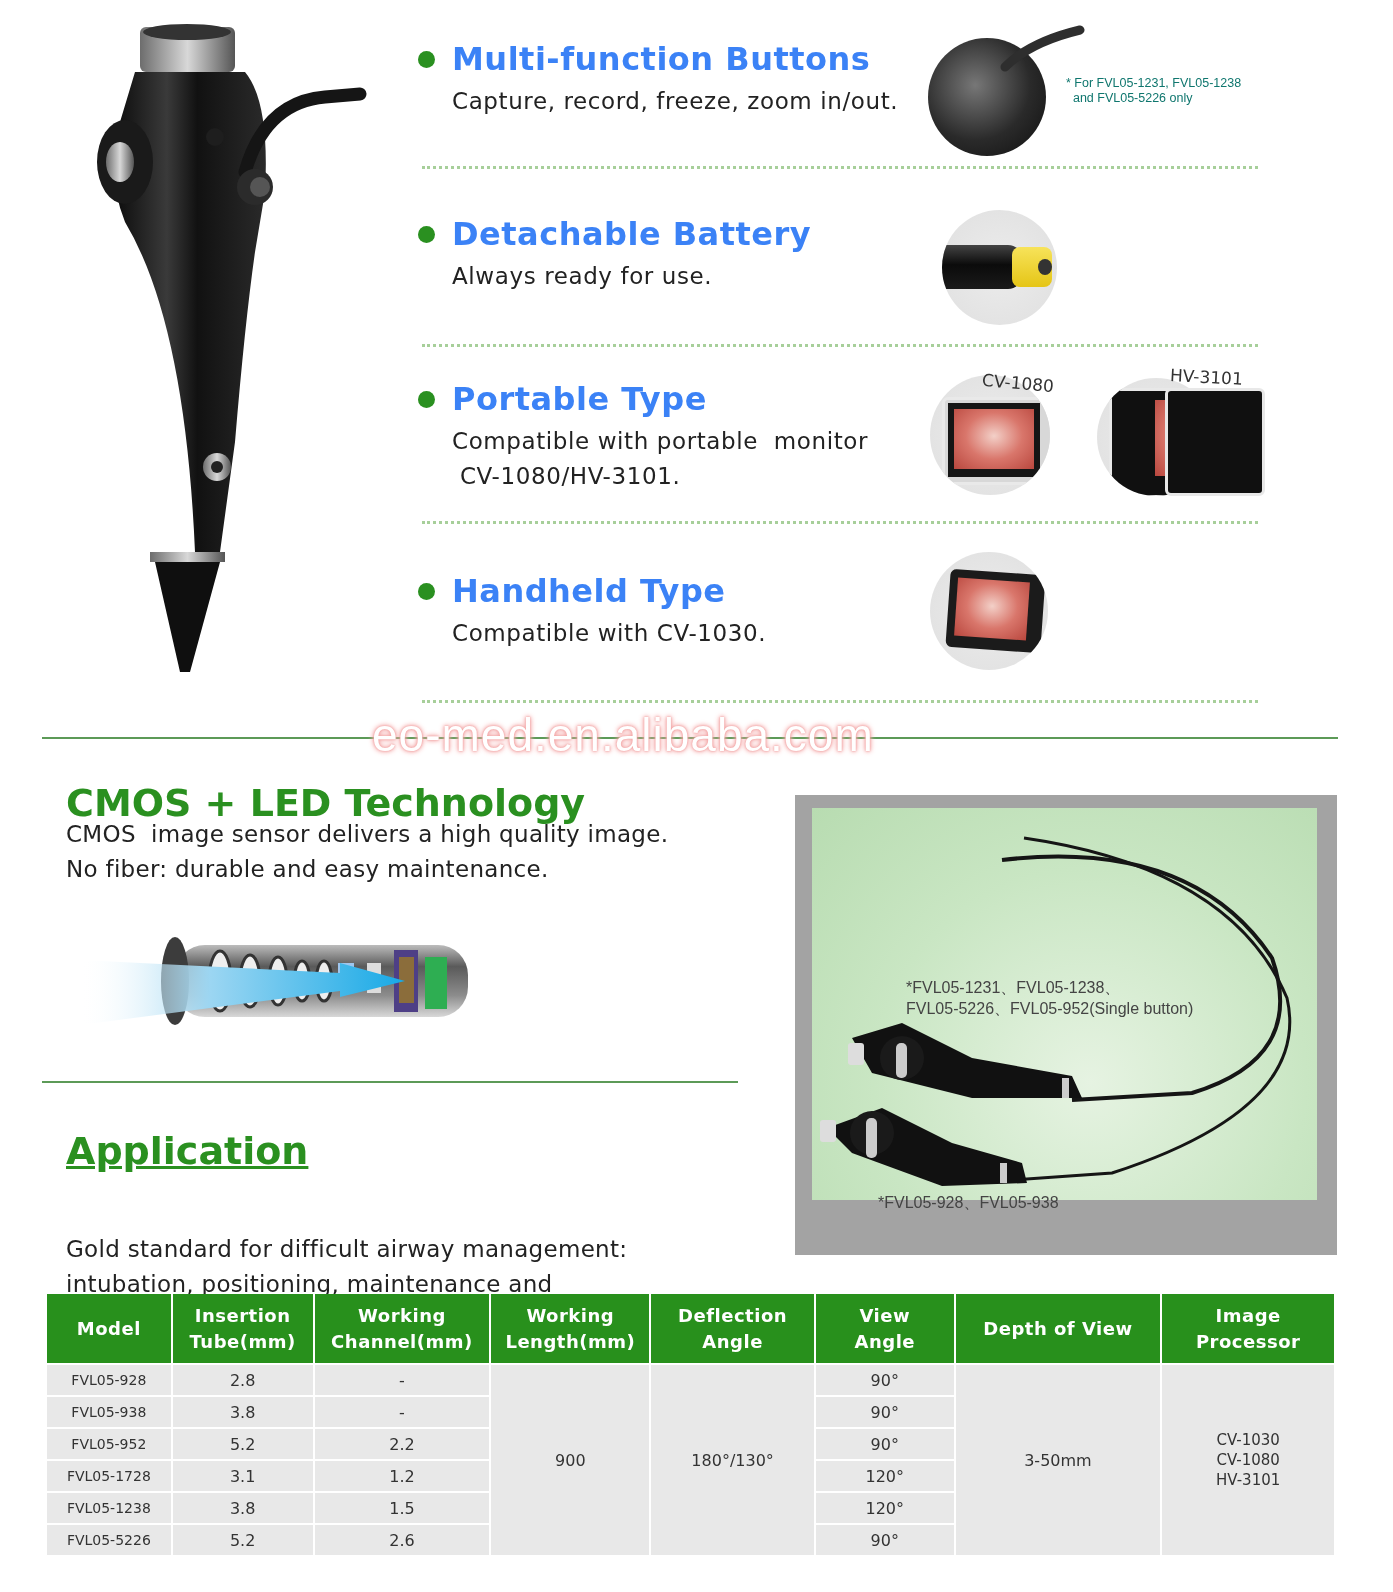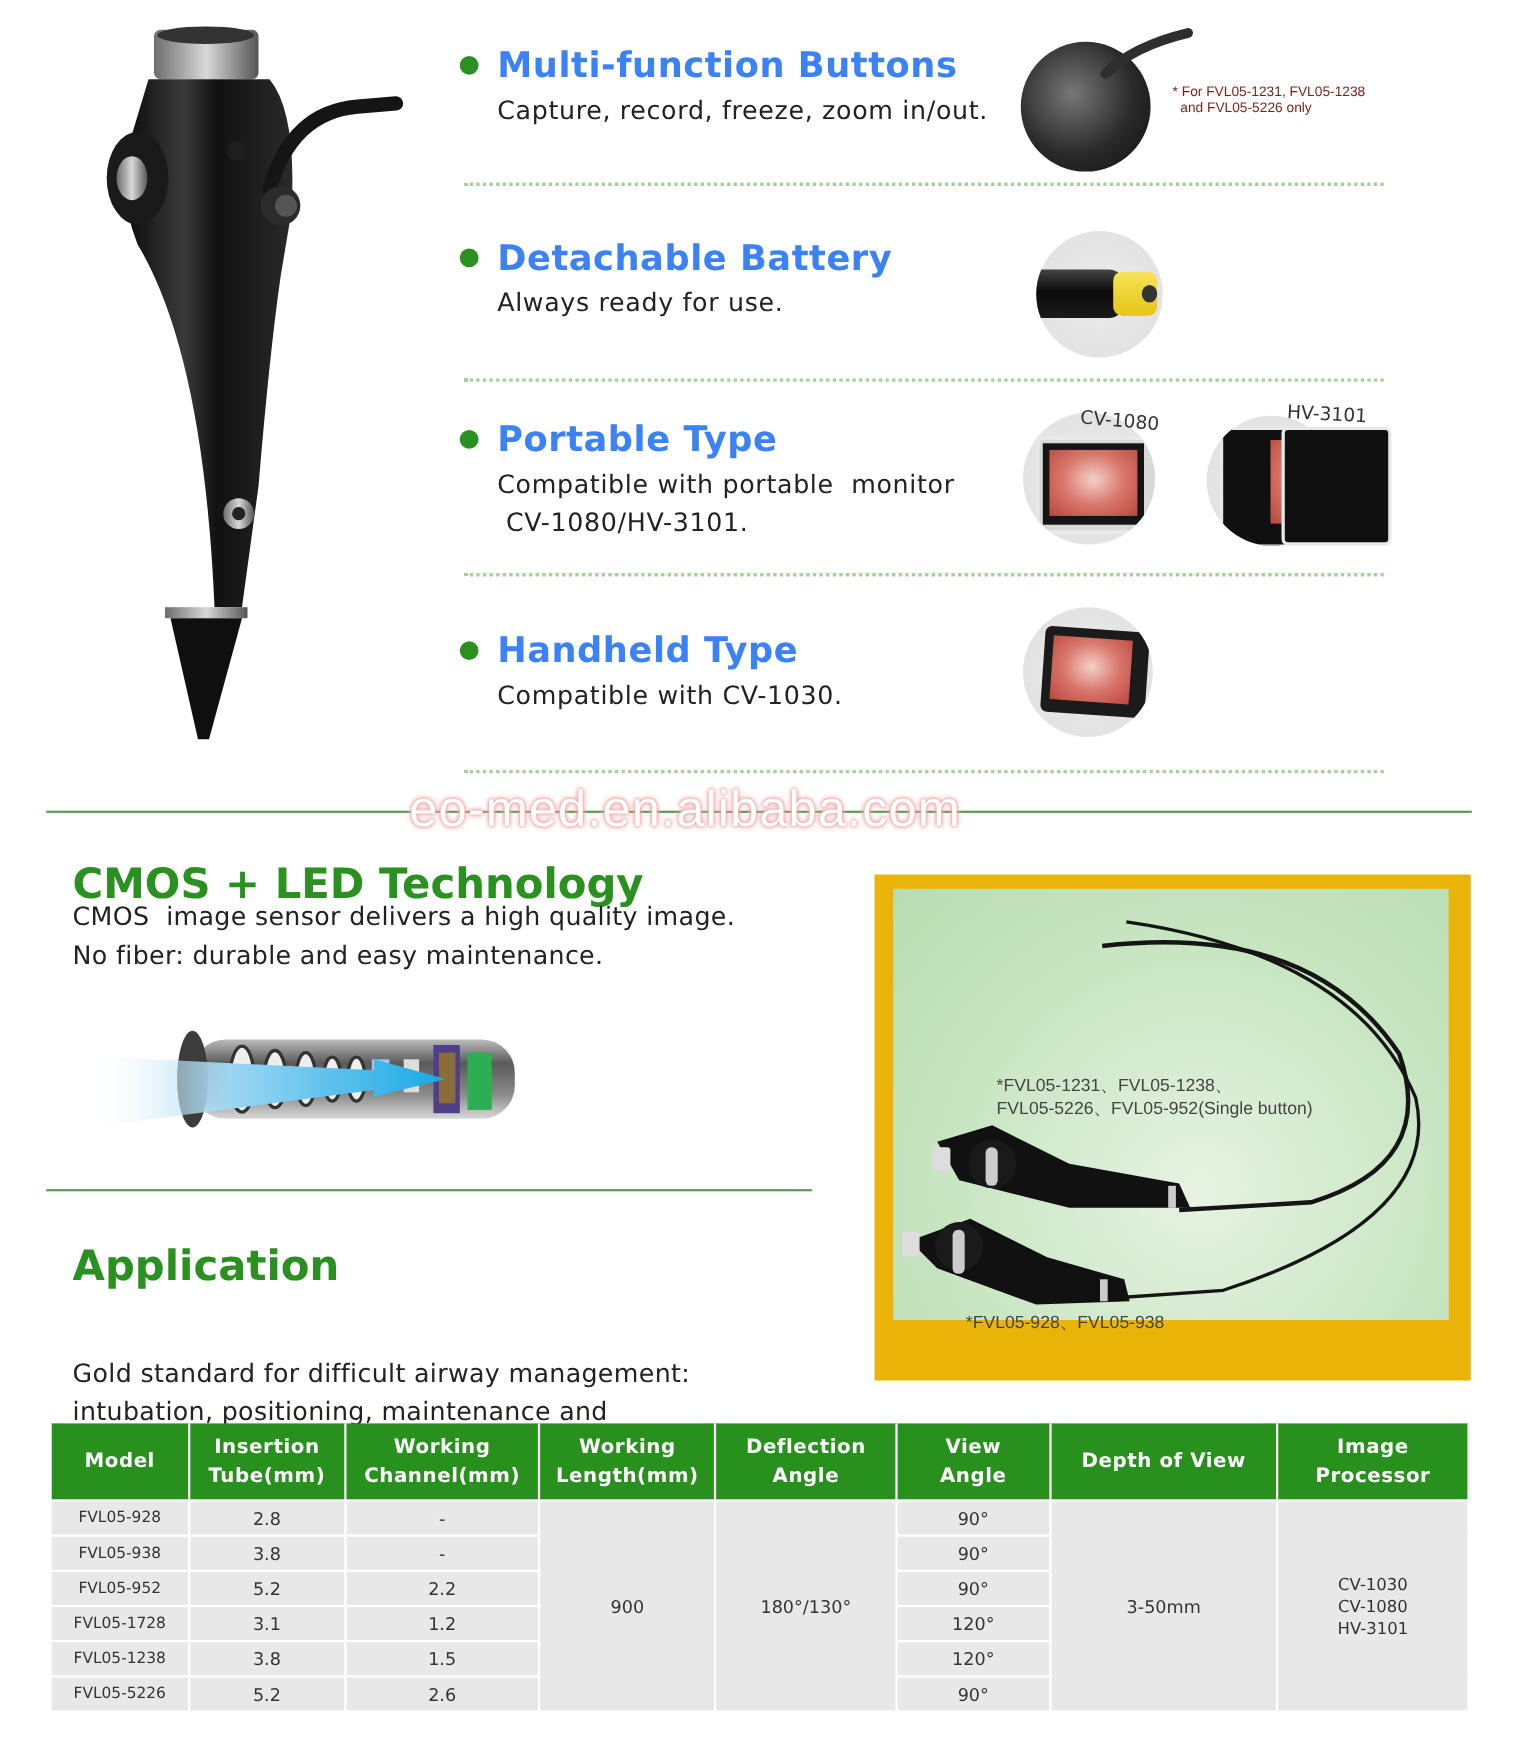--- a/index.html
+++ b/index.html
@@ -12,36 +12,36 @@
   
   .feature { position: absolute; left: 418px; width: 860px; }
   .feature .title { display: flex; align-items: center; color: #3b82f6; font-weight: bold;
     font-family: "DejaVu Sans", sans-serif; font-size: 32px; letter-spacing: 0.5px; }
   .feature .bullet { width: 17px; height: 17px; border-radius: 50%; background: #2a9020; margin-right: 17px; flex: none; }
   .feature .desc { margin-left: 34px; margin-top: 6px; font-family: "DejaVu Sans", sans-serif;
     font-size: 23px; color: #222; line-height: 35px; letter-spacing: 0.6px; white-space: pre; }
   .dotted { position: absolute; left: 422px; width: 836px; height: 0; border-top: 3px dotted #a7cf9a; }
 
   .thumb { position: absolute; border-radius: 50%; background: radial-gradient(circle at 50% 50%, #ececec 0%, #e3e3e3 70%, #f2f2f2 100%); overflow: hidden; }
-  .footnote { position: absolute; left: 1066px; top: 76px; font-size: 12.5px; color: #7f1d1d; line-height: 15px; white-space: pre; }
+  .footnote { position: absolute; left: 1066px; top: 76px; font-size: 12.5px; color: #0f766e; line-height: 15px; white-space: pre; }
   .monitor-label { position: absolute; font-family: "DejaVu Sans", sans-serif; font-size: 17px; color: #333; }
 
   
   .hr-green { position: absolute; height: 2px; background: #5c9a57; }
   .watermark { position: absolute; left: 372px; top: 708px; font-size: 46px; color: #fff;
     text-shadow: 0 0 4px #f2a0a0, 0 0 6px #f6b4b4, 0 0 2px #e88; letter-spacing: 1px; }
 
   
   .section-title { position: absolute; left: 66px; color: #2a9020; font-weight: bold;
     font-family: "DejaVu Sans", sans-serif; font-size: 38px; margin-top: 13px; }
   .section-body { position: absolute; left: 66px; font-family: "DejaVu Sans", sans-serif;
     font-size: 23px; color: #222; line-height: 35px; white-space: pre; letter-spacing: 0.3px; }
 
   
-  .photo-frame { position: absolute; left: 795px; top: 795px; width: 542px; height: 460px; background: #eab308; }
+  .photo-frame { position: absolute; left: 795px; top: 795px; width: 542px; height: 460px; background: #a3a3a3; }
   .photo-inner { position: absolute; left: 17px; top: 13px; width: 505px; height: 392px;
     background: radial-gradient(ellipse at 55% 70%, #e6f3e2 0%, #c9e6c3 55%, #b8dcb1 100%); }
   .photo-caption { position: absolute; font-size: 16px; color: #444; line-height: 21px; white-space: pre; }
 
   
   table.specs { position: absolute; left: 45px; top: 1294px; width: 1291px; border-collapse: collapse;
     font-family: "DejaVu Sans", sans-serif; }
   .specs th { background: #28901c; color: #fff; font-weight: bold; font-size: 18px; line-height: 26px;
     height: 70px; border: 2px solid #ffffff; border-top: none; text-align: center; letter-spacing: 0.5px; }
   .specs td { background: #e8e8e8; color: #333; font-size: 16px; text-align: center; height: 32px;
@@ -187,21 +187,21 @@
     <rect x="287" y="28" width="14" height="30" fill="#ddd"></rect>
     <rect x="314" y="15" width="24" height="62" fill="#4e3f86"></rect>
     <rect x="319" y="22" width="15" height="46" fill="#8b6d3b"></rect>
     <rect x="345" y="22" width="22" height="52" fill="#2eae52"></rect>
     <polygon points="0,25 260,38 260,28 325,46 260,62 260,56 0,90" fill="url(#beam)"></polygon>
   </svg>
 </div>
 
 <div class="hr-green" style="left:42px; top:1081px; width:696px;"></div>
 
-<div class="section-title" style="top:1116px;">Application</div>
+<div class="section-title" style="top:1116px;text-decoration:underline;">Application</div>
 <div class="section-body" style="top:1232px;">Gold standard for difficult airway management:
 intubation, positioning, maintenance and
 interventional airway treatment.</div>
 
 <div class="photo-frame">
   <div class="photo-inner">
     <svg width="505" height="392" viewBox="0 0 505 392" style="position:absolute; left:0; top:0;">
       <path d="M212 30 Q420 60 475 190 Q500 300 300 365 L200 372" stroke="#151515" stroke-width="3" fill="none"></path>
       <path d="M190 52 Q380 30 460 150 Q495 250 380 285 L260 292" stroke="#151515" stroke-width="4" fill="none"></path>
       <path d="M40 230 L90 215 L160 250 L260 268 L270 290 L160 290 L60 265 Z" fill="#111"></path>

